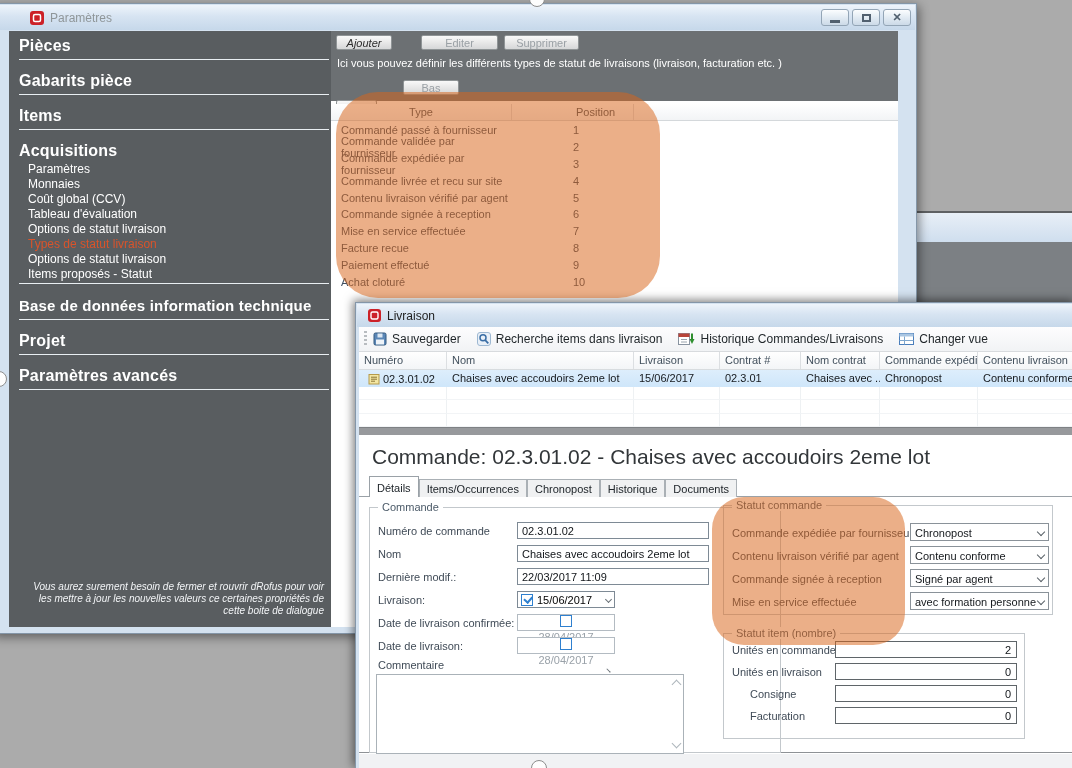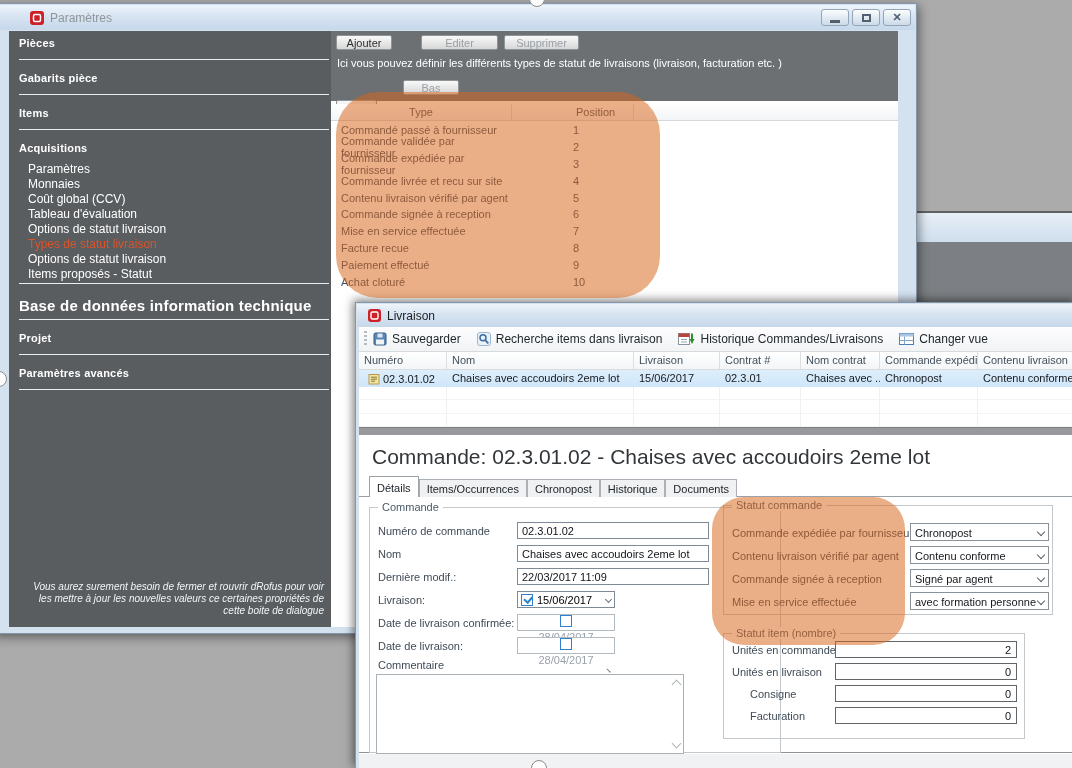--- a/index.html
+++ b/index.html
@@ -14,21 +14,21 @@
   .titletext{font-size:12px;margin-left:6px;}
 
   .winbtn{position:absolute;width:28px;height:17px;border:1px solid #93a5b6;border-radius:3px;
     background:linear-gradient(#fbfdfe,#e2ebf3 50%,#ccdae8);display:flex;align-items:center;justify-content:center;}
   .glyph-min{width:10px;height:3px;background:#51606f;margin-top:8px;}
   .glyph-max{width:9px;height:8px;border:2px solid #51606f;}
   .glyph-x{color:#51606f;font-size:11px;font-weight:bold;line-height:1;}
 
   
   .p-sidebar{position:absolute;left:16px;top:27px;width:322px;height:596px;background:#595d60;color:#fff;overflow:hidden;}
-  .nav-h{position:absolute;left:10px;font-size:11px;font-weight:600;letter-spacing:.2px;white-space:nowrap;}
+  .nav-h{position:absolute;left:10px;font-size:16px;font-weight:600;letter-spacing:.2px;white-space:nowrap;}
   .nav-s{position:absolute;left:19px;font-size:12px;white-space:nowrap;}
   .nav-sep{position:absolute;left:10px;width:310px;height:1px;background:#e9eef2;}
   .p-note{position:absolute;left:19px;width:296px;font-size:10px;font-style:italic;color:#f2f4f6;line-height:1.2;text-align:right;}
   .p-content{position:absolute;left:338px;top:27px;width:567px;height:596px;background:#fff;}
   .p-band{position:absolute;left:0;top:0;width:100%;height:70px;background:#6c7073;}
   .btn{position:absolute;height:15px;border:1px solid #8f9496;border-radius:2px;font-size:11px;
     background:linear-gradient(#f9f9f9,#e8e8e8 50%,#d6d7d8);display:flex;align-items:center;justify-content:center;color:#2e2e2e;}
   .btn.dis{color:#9aa0a5;}
   .p-desc{position:absolute;left:6px;top:26px;font-size:11px;color:#fff;white-space:nowrap;}
   .t-head{position:absolute;left:0;top:73px;width:100%;height:17px;background:linear-gradient(#fff,#f2f4f6);
@@ -133,21 +133,21 @@
       <div class="nav-sep" style="top:288px;"></div>
       <div class="nav-h" style="top:301px;">Projet</div>
       <div class="nav-sep" style="top:323px;"></div>
       <div class="nav-h" style="top:336px;">Paramètres avancés</div>
       <div class="nav-sep" style="top:358px;"></div>
       <div class="p-note" style="top:550px;">Vous aurez surement besoin de fermer et rouvrir dRofus pour voir les mettre à jour les nouvelles valeurs ce certaines propriétés de cette boite de dialogue</div>
     </div>
 
     <div class="p-content">
       <div class="p-band">
-        <div class="btn" style="left:5px;top:4px;width:56px;">Ajouter</div>
+        <div class="btn" style="left:5px;top:4px;width:56px;font-style:italic;">Ajouter</div>
         <div class="btn dis" style="left:90px;top:4px;width:77px;">Editer</div>
         <div class="btn dis" style="left:173px;top:4px;width:75px;">Supprimer</div>
         <div class="p-desc">Ici vous pouvez définir les différents types de statut de livraisons (livraison, facturation etc. )</div>
         <div class="btn dis" style="left:5px;top:49px;width:41px;margin-top:20px;">Haut</div>
         <div class="btn dis" style="left:72px;top:49px;width:56px;">Bas</div>
       </div>
       <div class="t-head">
         <div class="c1">Type</div>
         <div class="c2">Position</div>
       </div>

